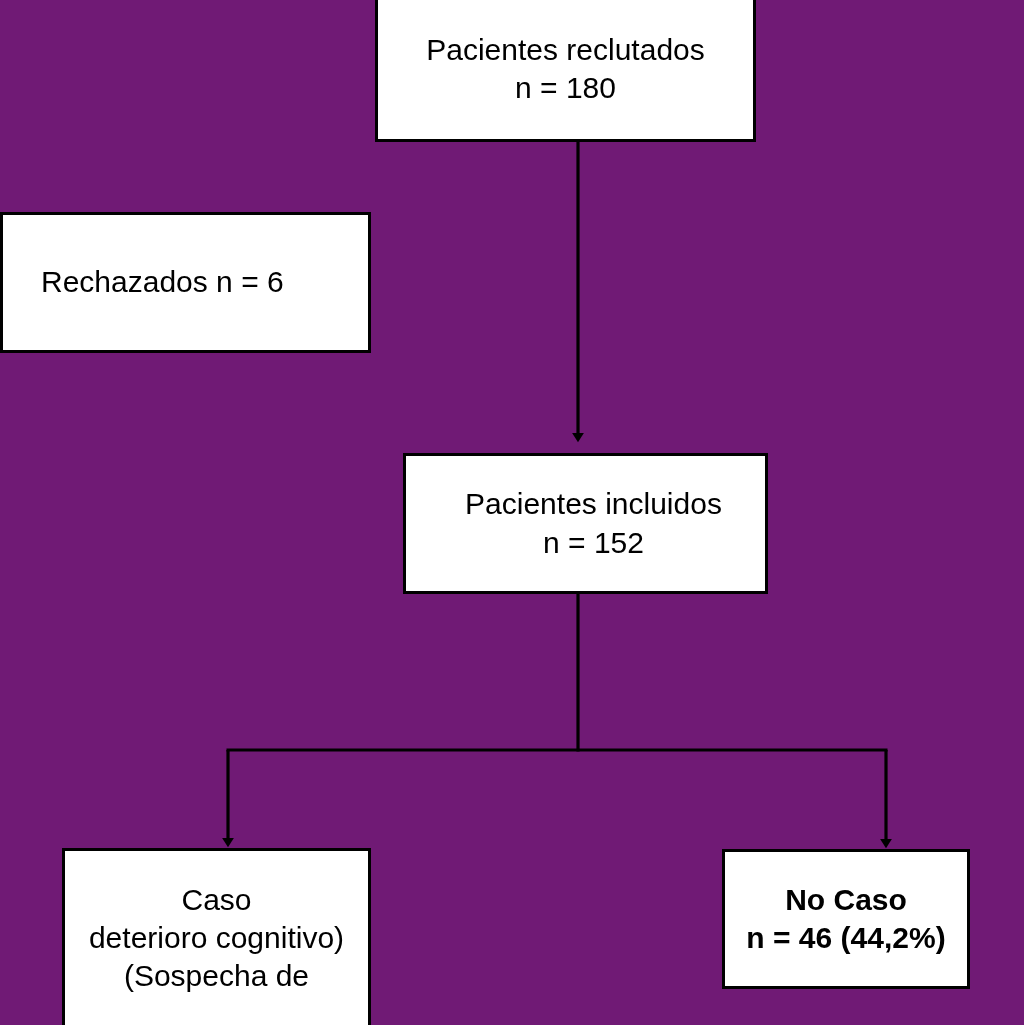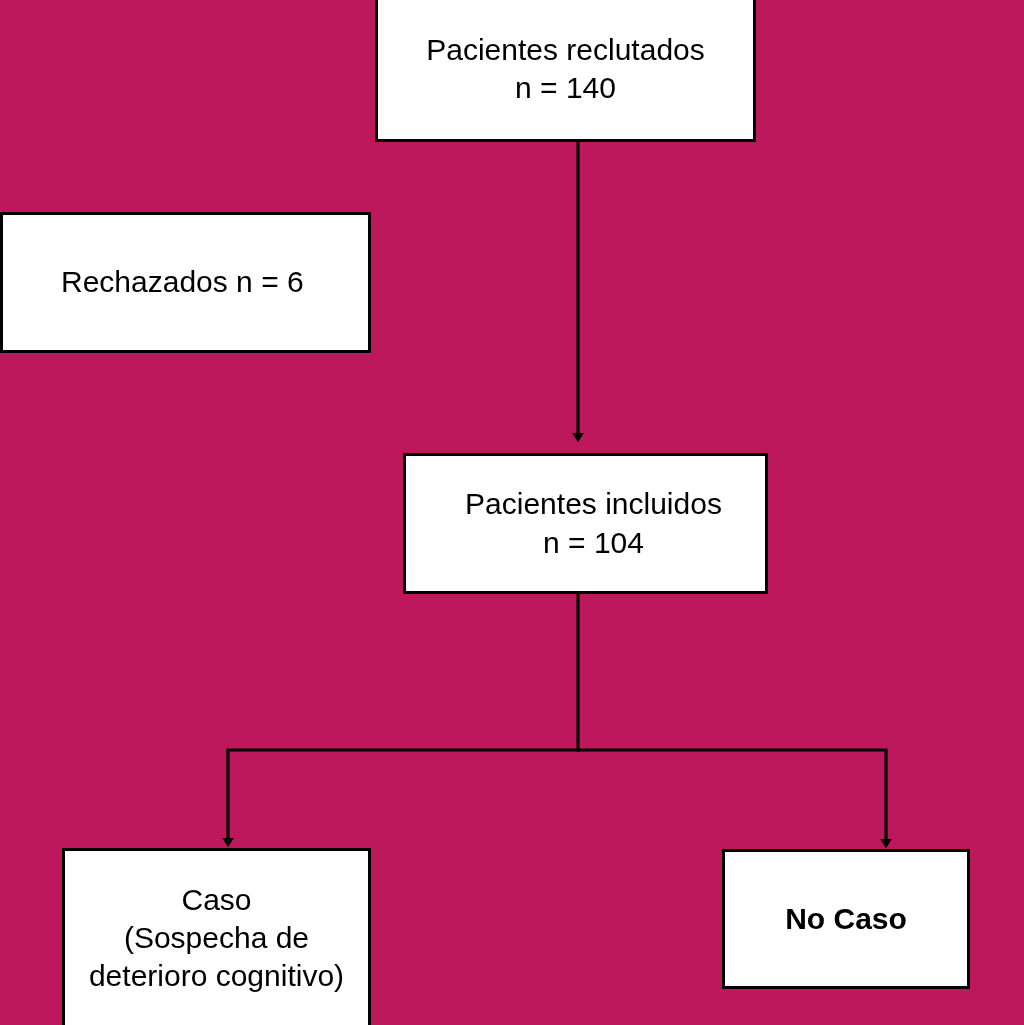--- a/index.html
+++ b/index.html
@@ -9,42 +9,42 @@
     background: #ffffff;
   }
   body {
     font-family: "Liberation Sans", sans-serif;
     color: #000000;
   }
   #canvas {
     position: relative;
     width: 1024px;
     height: 1025px;
-    background: #be185d;
+    background: #701a75;
     overflow: hidden;
   }
   .node {
     position: absolute;
     box-sizing: border-box;
     border: 3px solid #000000;
     background: #ffffff;
     display: flex;
     flex-direction: column;
     align-items: center;
     justify-content: center;
     text-align: center;
     font-size: 30px;
     line-height: 1.27;
     color: #000000;
     z-index: 2;
   }
   .node.left-align {
     align-items: flex-start;
     text-align: left;
-    padding-left: 58px;
+    padding-left: 38px;
   }
   .node .ln {
     white-space: nowrap;
   }
 
   
   #node-recruited {
     left: 375px;
     top: -4px;
     width: 381px;
@@ -113,35 +113,36 @@
       <line x1="228" y1="750" x2="228" y2="842" stroke="#000000" stroke-width="3.2" marker-end="url(#arrowhead)"></line>
     </g>
 
     <g>
       <line x1="886" y1="750" x2="886" y2="843" stroke="#000000" stroke-width="3.2" marker-end="url(#arrowhead)"></line>
     </g>
   </svg>
 
   <div class="node" id="node-recruited">
     <span class="ln">Pacientes reclutados</span>
-    <span class="ln">n = 140</span>
+    <span class="ln">n = 180</span>
   </div>
 
   <div class="node left-align" id="node-rejected">
     <span class="ln">Rechazados n = 6</span>
   </div>
 
   <div class="node" id="node-included">
     <span class="ln">Pacientes incluidos</span>
-    <span class="ln">n = 104</span>
+    <span class="ln">n = 152</span>
   </div>
 
   <div class="node" id="node-case">
     <span class="ln">Caso</span>
+    <span class="ln">deterioro cognitivo)</span>
     <span class="ln">(Sospecha de</span>
-    <span class="ln">deterioro cognitivo)</span>
   </div>
 
   <div class="node" id="node-nocase">
     <span class="ln">No Caso</span>
+    <span class="ln">n = 46 (44,2%)</span>
   </div>
 
 </div>
 
 </body></html>

